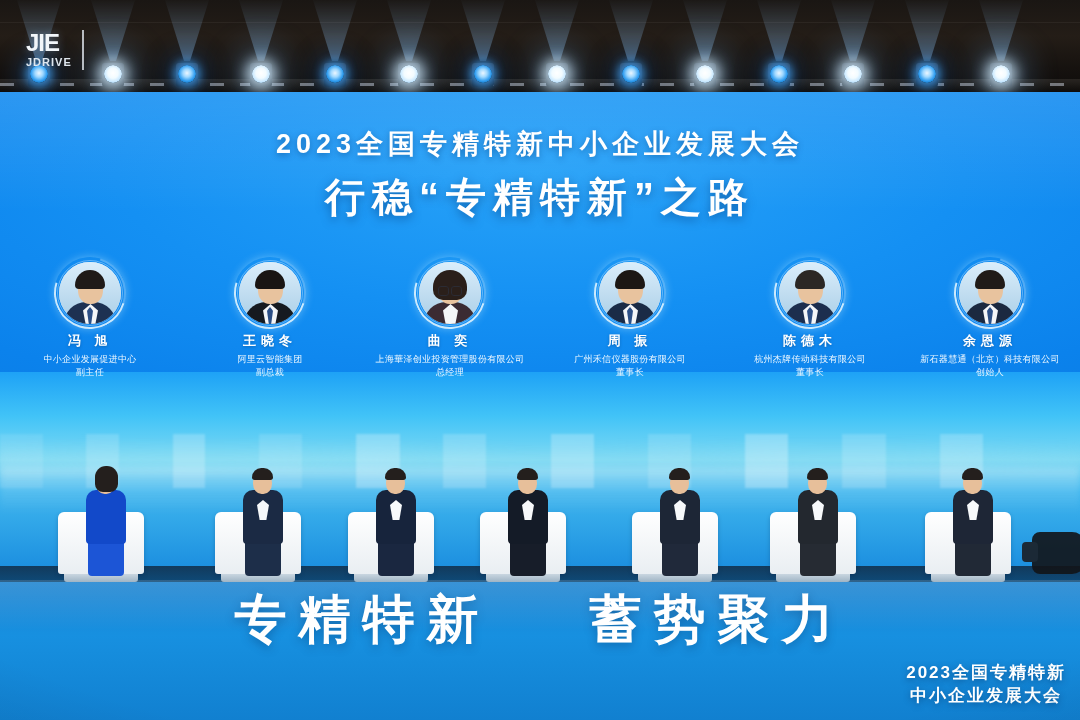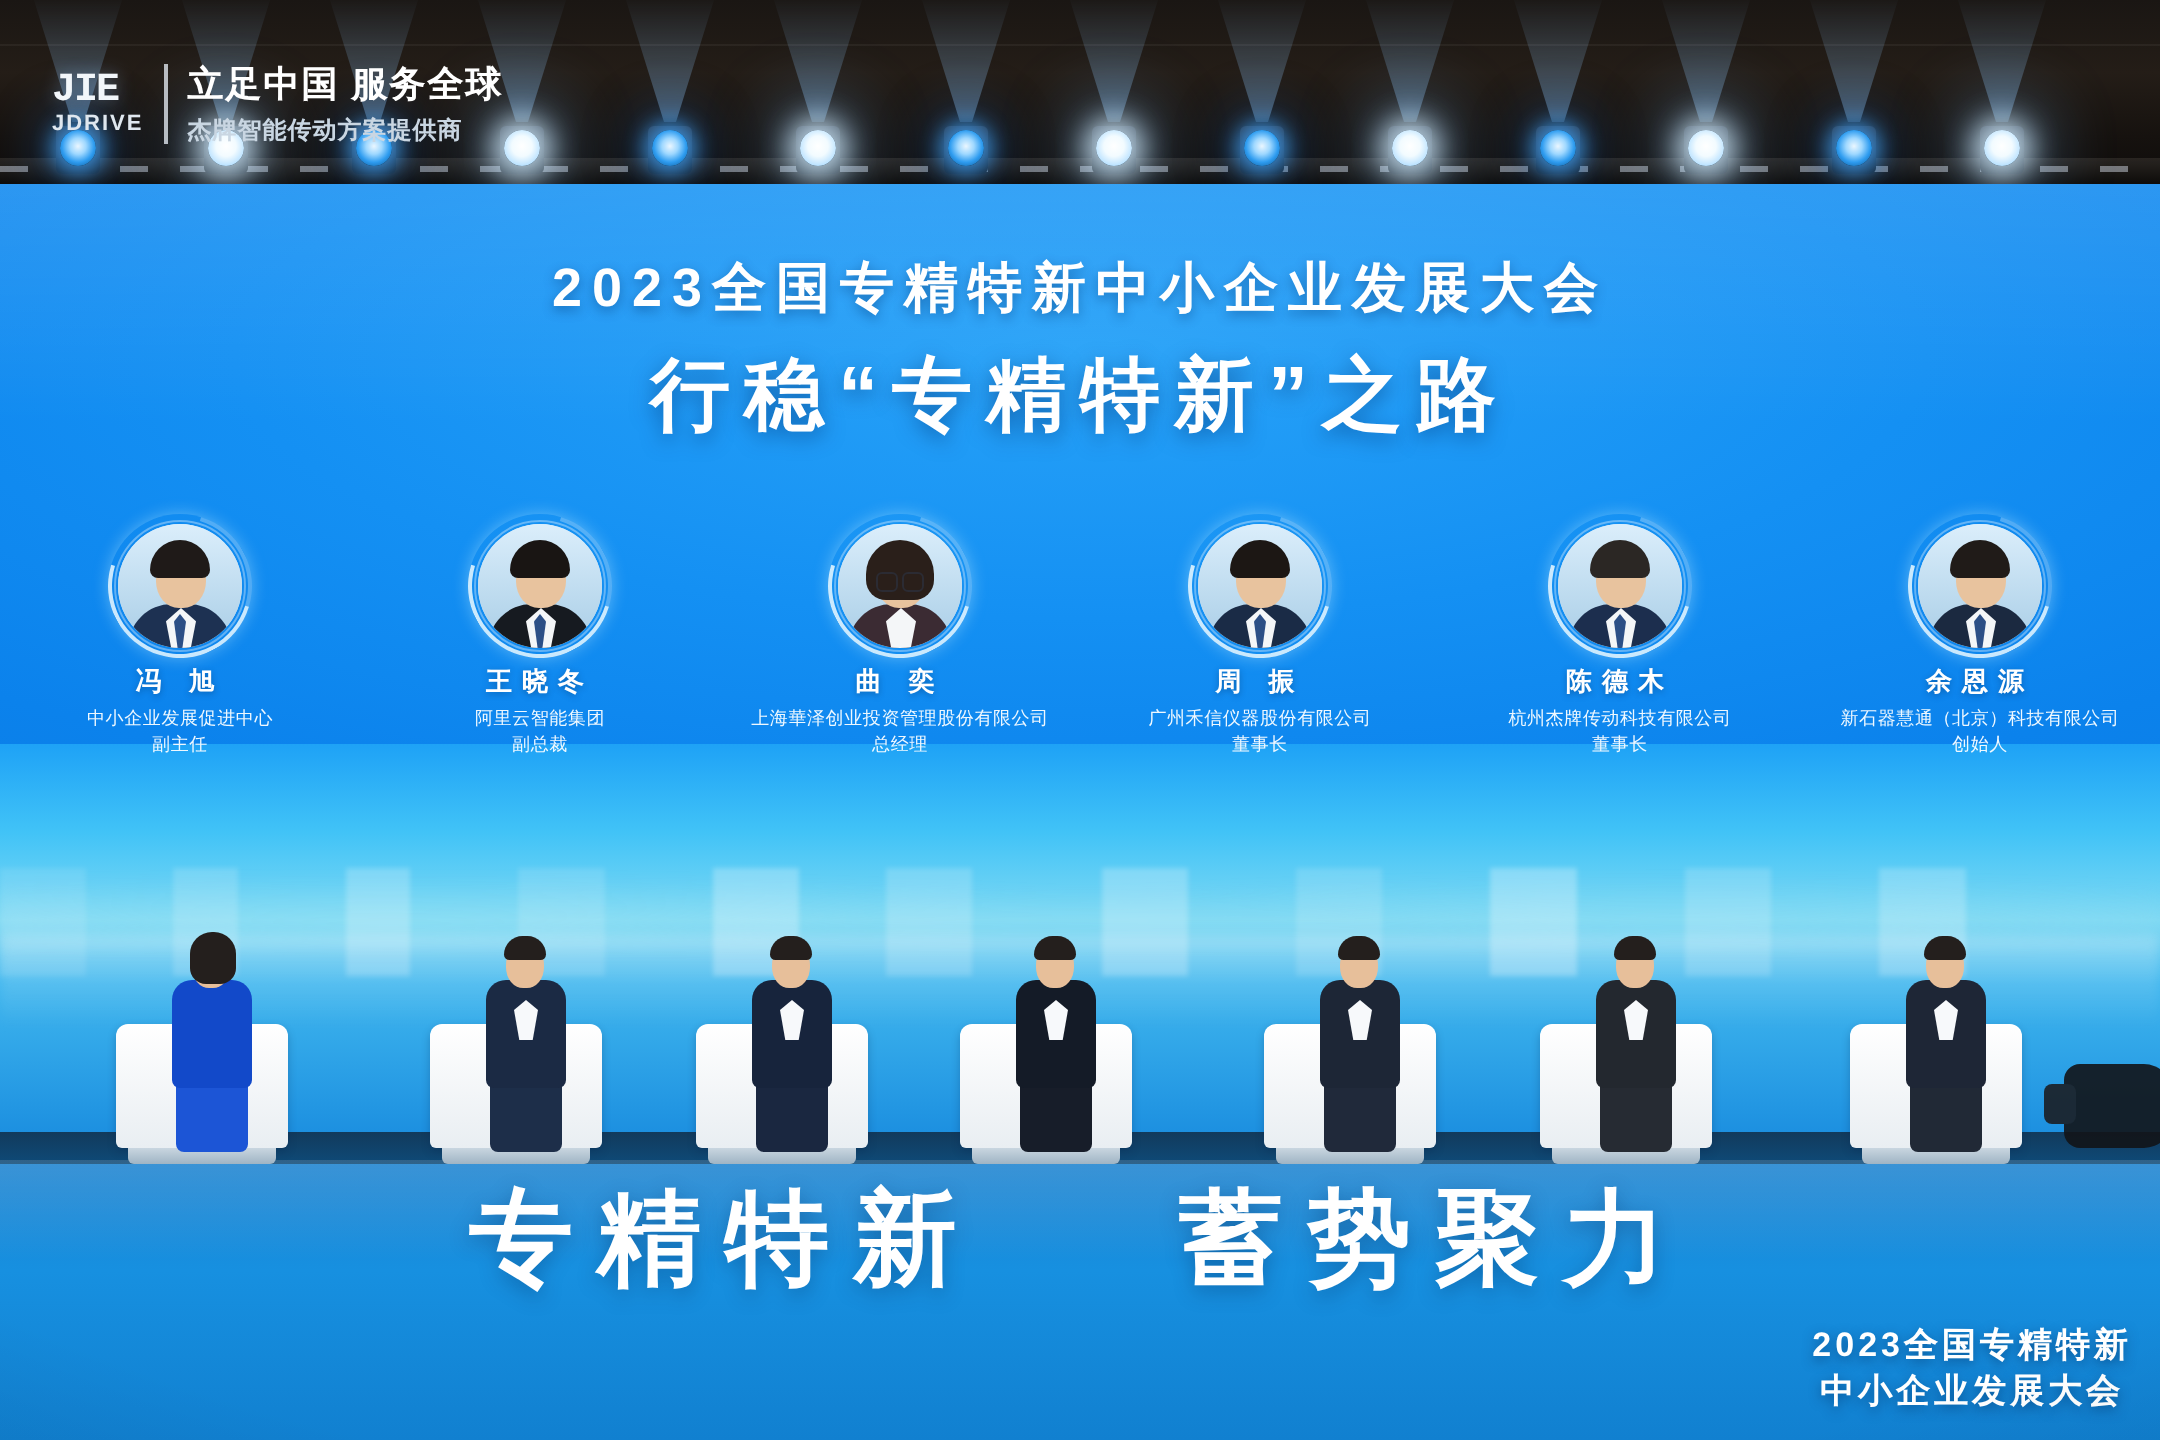--- a/index.html
+++ b/index.html
@@ -246,22 +246,22 @@
     position:absolute; inset:0; pointer-events:none;
     background:radial-gradient(140% 110% at 50% 45%, rgba(0,0,0,0) 55%, rgba(0,0,10,.30) 100%);
   }
 
   
   .brand{
     position:absolute; left:26px; top:30px; display:flex; align-items:center; gap:10px; z-index:6;
   }
   .brand-mark{ position:relative; }
   .brand-jie{
-    font-size:20px; font-weight:800; color:#f2f6fa; letter-spacing:-1px; line-height:.95;
-    font-family:Liberation Mono, monospace;
+    font-size:24px; font-weight:800; color:#f2f6fa; letter-spacing:-1px; line-height:.95;
+    font-family:Liberation Sans, sans-serif;
     text-shadow:0 0 9px rgba(150,200,255,.45);
   }
   .brand-sub{
     font-size:11px; font-weight:800; color:#dfe7ef; letter-spacing:1px; margin-top:1px;
     text-align:right;
   }
   .brand-divider{ width:2px; height:40px; background:rgba(235,242,250,.75); }
   .brand-text .l1{ font-size:18px; font-weight:700; color:#ffffff; letter-spacing:1px; }
   .brand-text .l2{ font-size:12px; font-weight:600; color:#c9d6e2; letter-spacing:.5px; margin-top:3px; }
 </style>
@@ -345,24 +345,20 @@
         </div>
       </div>
   </div>
 
   <div class="brand">
     <div class="brand-mark">
       <div class="brand-jie">JIE</div>
       <div class="brand-sub">JDRIVE</div>
     </div>
     <div class="brand-divider"></div>
-    <div class="brand-text">
-      <div class="l1">立足中国 服务全球</div>
-      <div class="l2">杰牌智能传动方案提供商</div>
-    </div>
   </div>
 
   <div class="wall">
     <div class="topglow"></div>
     <div class="city">
       <div class="hills"></div>
       <div class="citysil"></div>
       <div class="waterline"></div>
     </div>
   </div>

